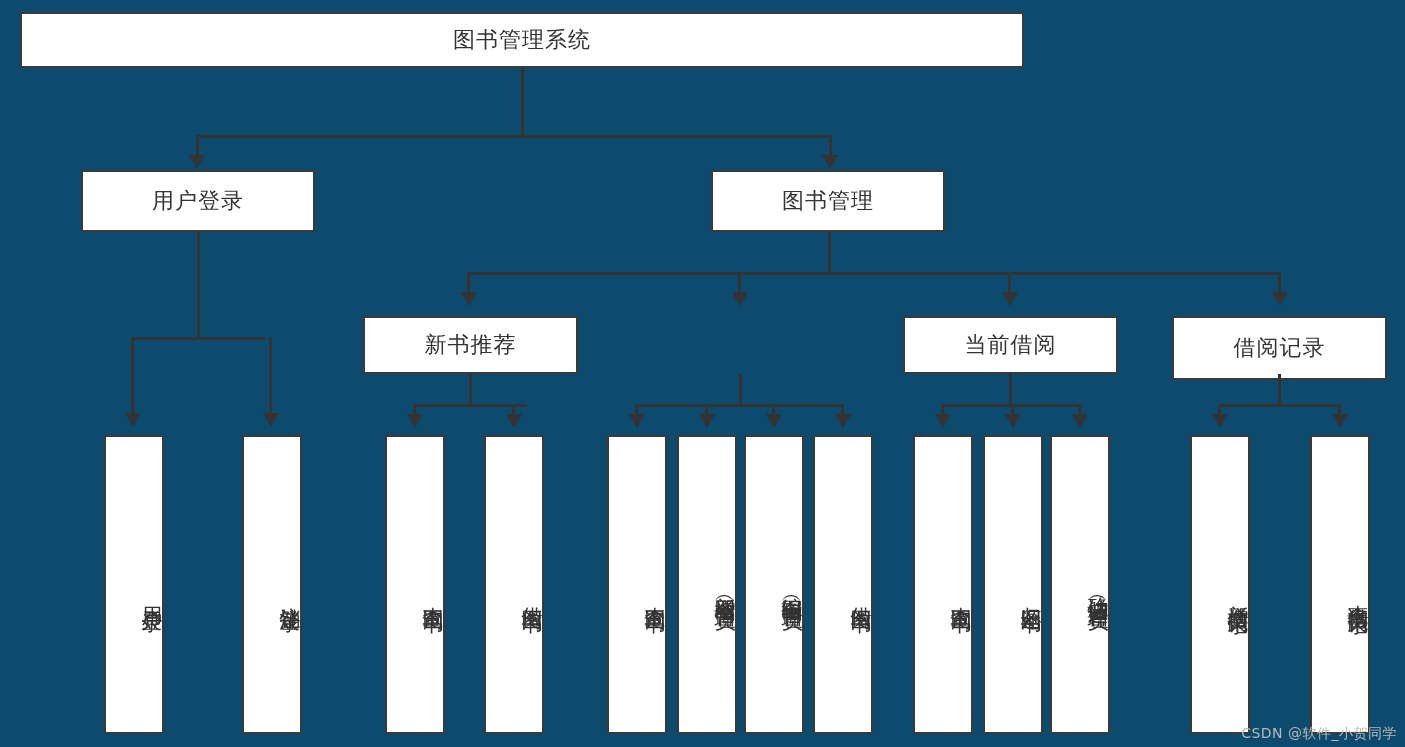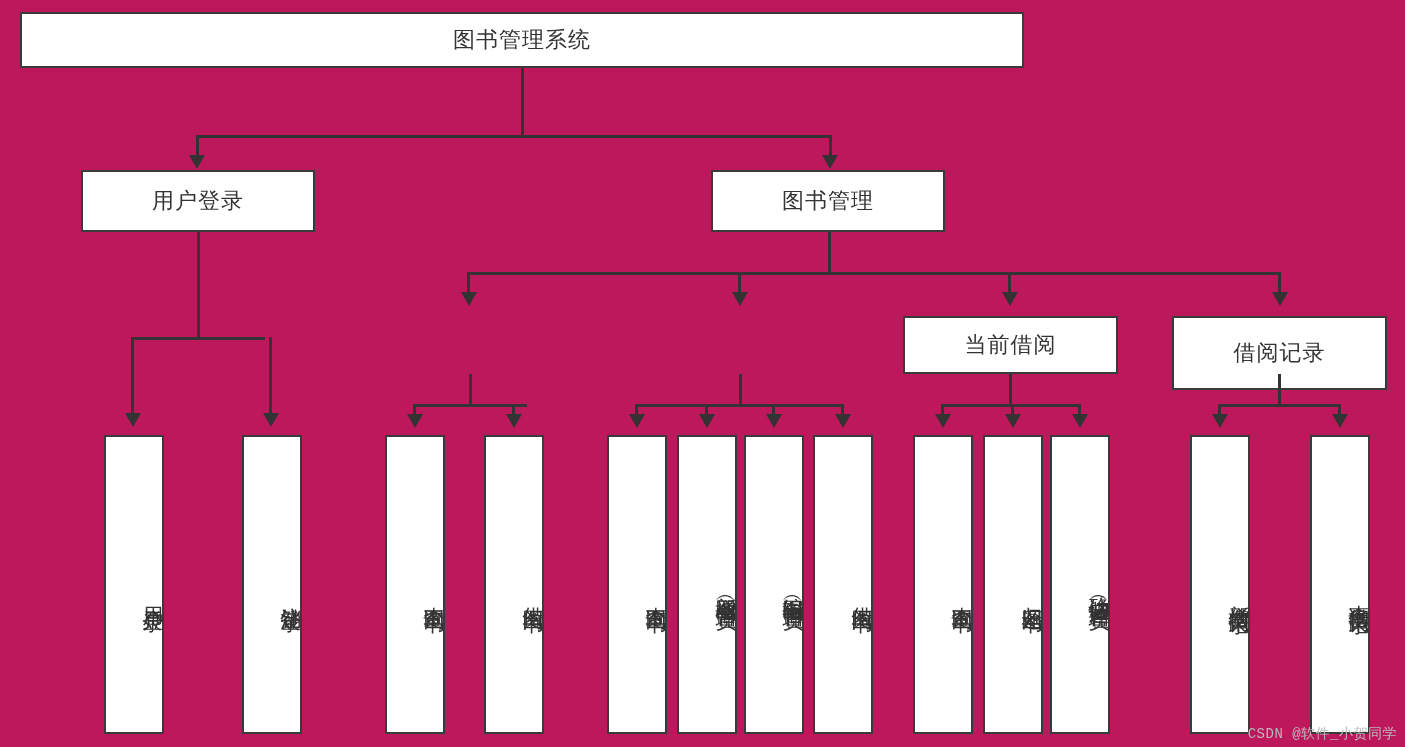--- a/index.html
+++ b/index.html
@@ -7,23 +7,22 @@
     padding: 0;
     background: #ffffff;
   }
   body {
     font-family: "DejaVu Sans", "Liberation Sans", sans-serif;
   }
   #canvas {
     position: relative;
     width: 1405px;
     height: 747px;
-    background: #be185d;
+    background: #0c4a6e;
     overflow: hidden;
-    font-family: Liberation Mono, monospace;
   }
   .node {
     position: absolute;
     box-sizing: border-box;
     border: 2px solid #3a3a3a;
     background: #ffffff;
     display: flex;
     align-items: center;
     justify-content: center;
     color: #333333;
@@ -100,22 +99,23 @@
 
   <div class="edge v" style="left:467px;top:272px;height:22px;"></div>
   <div class="arrow" style="left:461px;top:292px;"></div>
   <div class="edge v" style="left:738px;top:272px;height:22px;"></div>
   <div class="arrow" style="left:732px;top:292px;"></div>
   <div class="edge v" style="left:1008px;top:272px;height:22px;"></div>
   <div class="arrow" style="left:1002px;top:292px;"></div>
   <div class="edge v" style="left:1278px;top:272px;height:22px;"></div>
   <div class="arrow" style="left:1272px;top:292px;"></div>
 
+  <div class="node horiz" style="left:363px;top:316px;width:215px;height:58px;">新书推荐</div>
   <div class="node horiz" style="left:903px;top:316px;width:215px;height:58px;">当前借阅</div>
-  <div class="node horiz" style="left:1172px;top:316px;width:215px;height:74px;">借阅记录</div>
+  <div class="node horiz" style="left:1172px;top:316px;width:215px;height:64px;">借阅记录</div>
 
   <div class="edge v" style="left:469px;top:374px;height:32px;"></div>
   <div class="edge h" style="left:413px;top:404px;width:114px;"></div>
   <div class="edge v" style="left:413px;top:404px;height:12px;"></div>
   <div class="arrow" style="left:407px;top:414px;"></div>
   <div class="edge v" style="left:512px;top:404px;height:12px;"></div>
   <div class="arrow" style="left:506px;top:414px;"></div>
 
   <div class="edge v" style="left:739px;top:374px;height:32px;"></div>
   <div class="edge h" style="left:635px;top:404px;width:209px;"></div>

